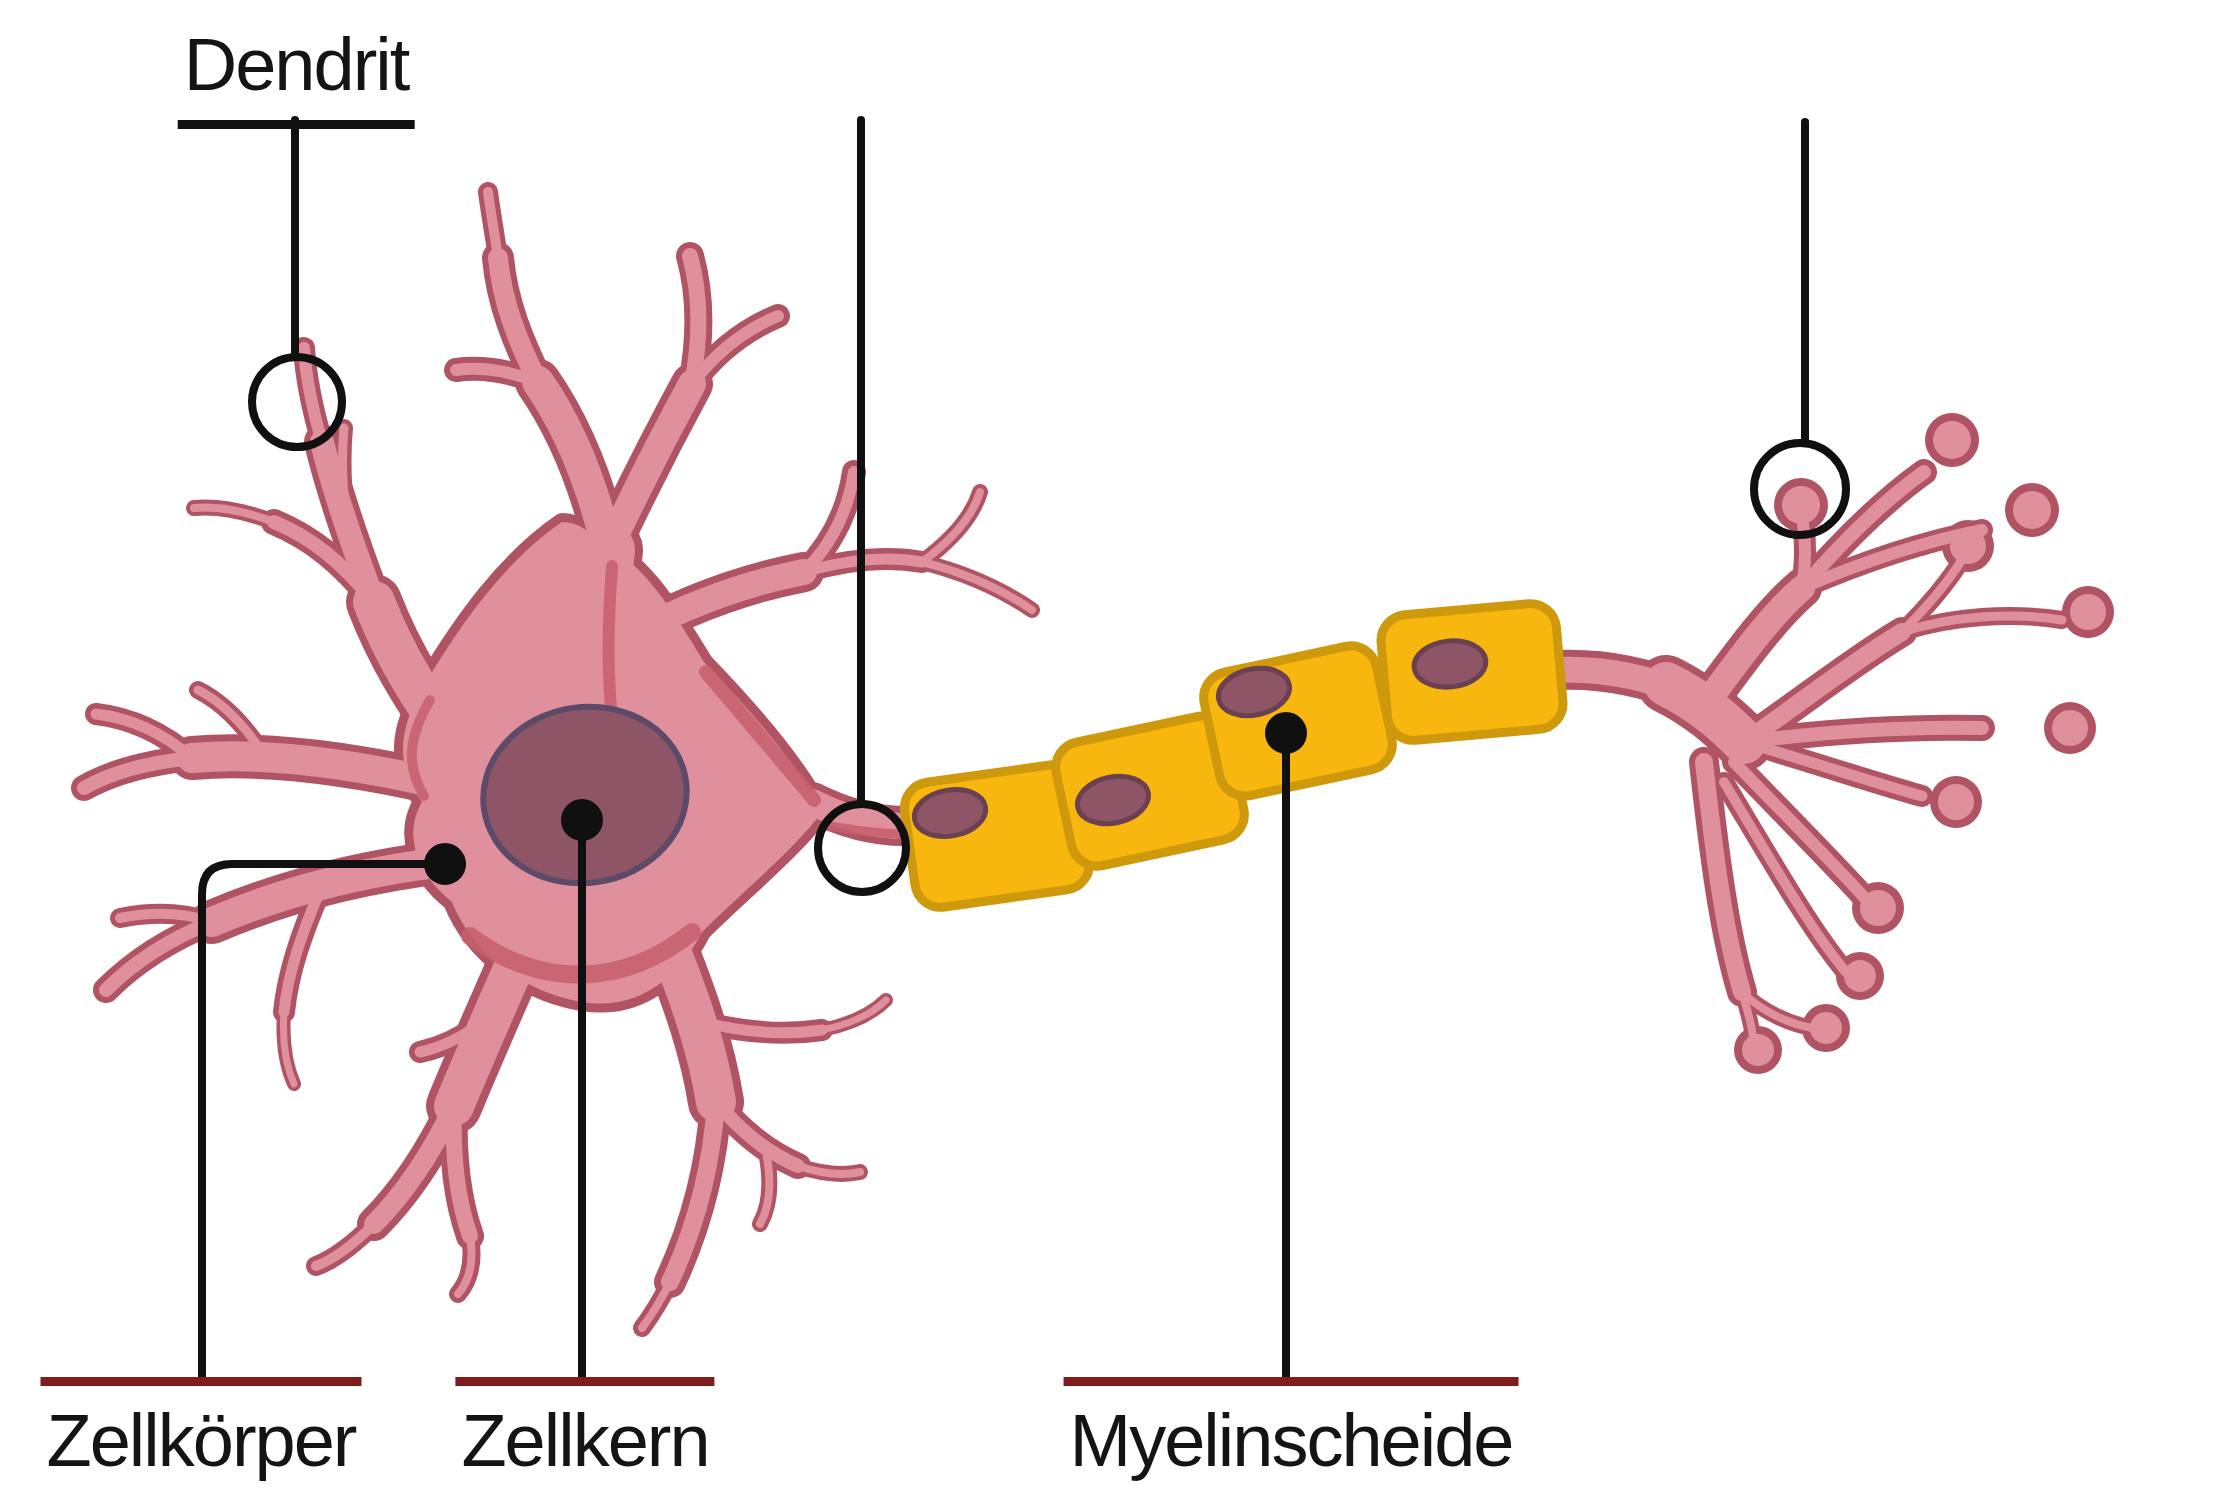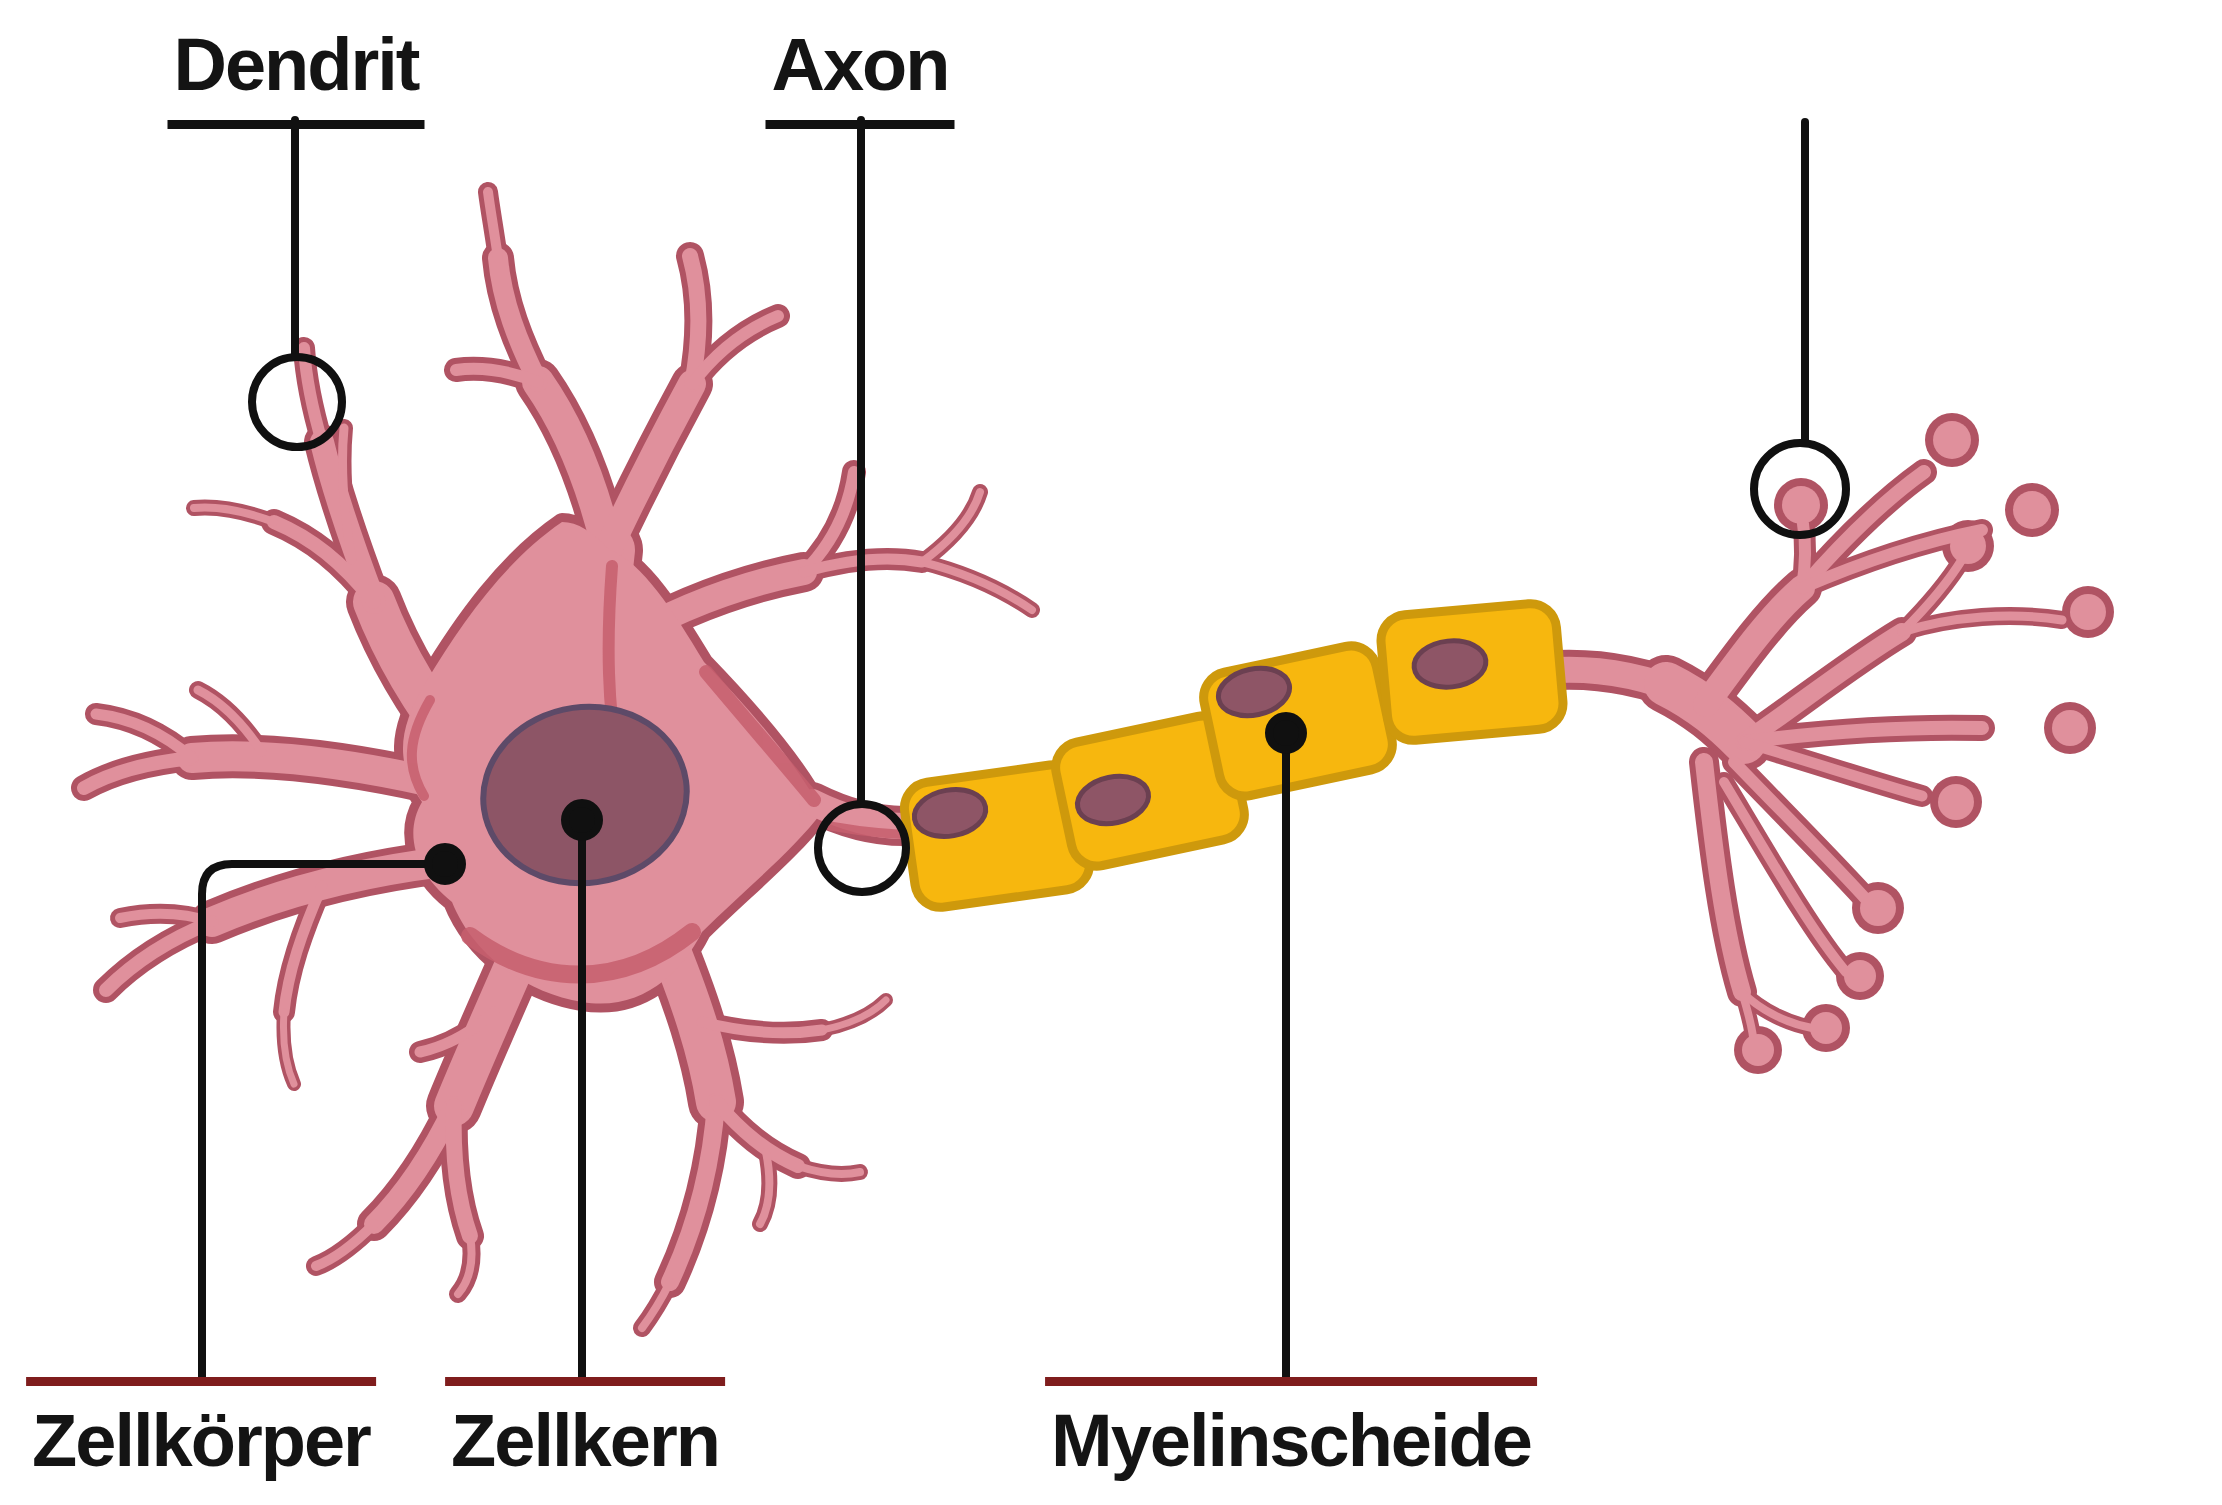--- a/index.html
+++ b/index.html
@@ -2,21 +2,20 @@
 <html><head>
 <meta charset="utf-8">
 <style>
   html,body{margin:0;padding:0;background:#ffffff;}
   .stage{
     position:relative;
     width:2222px;height:1505px;
     background:#ffffff;
     font-family:"Liberation Sans", sans-serif;
     overflow:hidden;
-    font-weight:bold;
   }
   .stage svg{position:absolute;left:0;top:0;}
   .lbl{
     position:absolute;
     transform:translateX(-50%);
     white-space:nowrap;
     text-align:center;
     font-size:74px;
     letter-spacing:-2px;
     color:#141414;
@@ -301,21 +300,20 @@
     <path d="M582,820 L582,1381"></path>
     <circle cx="582" cy="820" r="17" fill="#101010"></circle>
 
     <path d="M1286,733 L1286,1381"></path>
     <circle cx="1286" cy="733" r="17" fill="#101010"></circle>
   </g>
 </svg>
 
 <div class="lbl lbl-top" style="left:296px;top:26px;">Dendrit</div>
 
-<div class="lbl lbl-top" style="left:860px;top:26px;">Axon</div>
 
 
 <div class="lbl lbl-bottom" style="left:201px;top:1377px;">Zellkörper</div>
 
 <div class="lbl lbl-bottom" style="left:585px;top:1377px;">Zellkern</div>
 
 <div class="lbl lbl-bottom" style="left:1291px;top:1377px;">Myelinscheide</div>
 
 </div>
 

